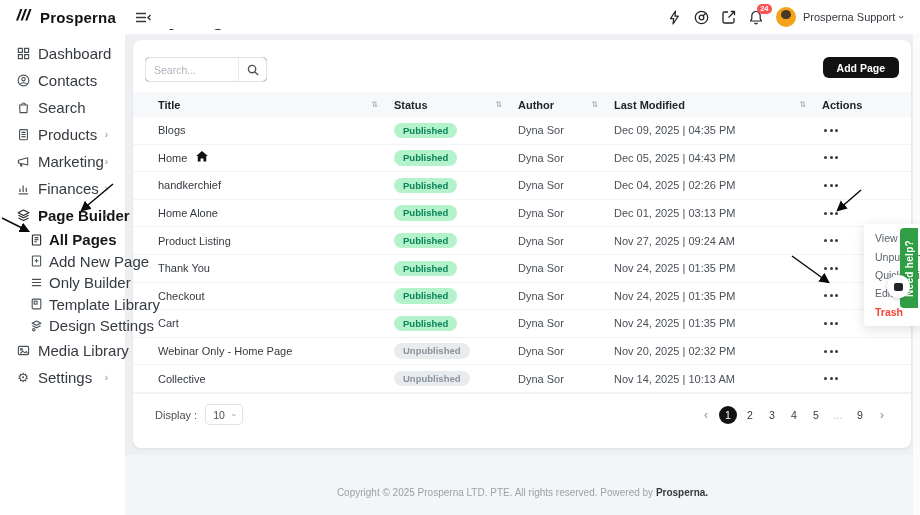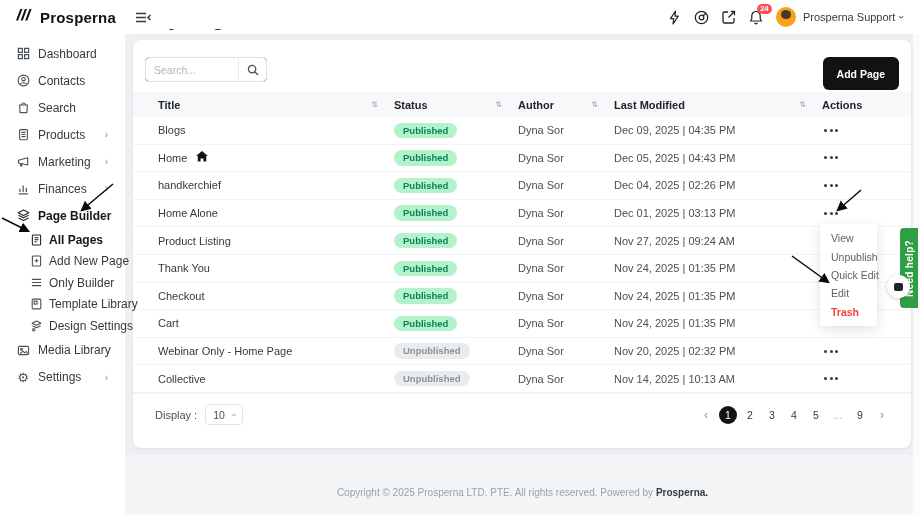--- a/index.html
+++ b/index.html
@@ -25,21 +25,21 @@
 
   
   .page-title-clipped { position:absolute; left:151px; top:7px; font-size:21px; font-weight:700;
     color:#212529; z-index:21; clip-path:inset(22px 0 -3px 0); }
 
   
   .sidebar { position:absolute; left:0; top:34px; width:125px; height:481px; background:#fff; z-index:10; }
   .nav-list { list-style:none; padding-top:6px; }
   .nav-item { display:flex; align-items:center; height:27px; padding-left:16px; cursor:pointer; position:relative; }
   .nav-item .ic { width:14px; display:flex; justify-content:center; color:#495057; margin-right:8px; flex:none; }
-  .nav-label { font-size:12px; color:#343a40; white-space:nowrap; }
+  .nav-label { font-size:15px; color:#343a40; white-space:nowrap; }
   .nav-item.active .nav-label { font-weight:700; color:#141619; }
   .nav-chev { position:absolute; right:17px; font-size:10px; color:#868e96; }
   .nav-chev.down { transform:rotate(90deg); }
   .subnav { list-style:none; }
   .subnav .nav-item { height:21.5px; padding-left:30px; }
   .subnav .ic { width:12px; margin-right:7px; }
   .gear-glyph { font-size:13px; line-height:1; }
 
   
   .main-bg { position:absolute; left:125px; top:34px; width:795px; height:481px; background:#edeff2; }
@@ -51,21 +51,21 @@
   
   .card { position:absolute; left:133px; top:40px; width:778px; height:408px; background:#fff;
     border-radius:8px; box-shadow:0 1px 3px rgba(30,40,60,.07); z-index:5; }
   .toolbar { display:flex; align-items:flex-start; margin:17px 12px 10px 12px; height:25px; }
   .search-wrap { display:flex; width:122px; height:25px; border:1px solid #dee2e6; border-radius:4px; overflow:hidden; background:#000000; }
   .search-input { flex:1; border:none; outline:none; padding:0 8px; font-size:10.5px; color:#495057; min-width:0; }
   .search-input::placeholder { color:#adb5bd; }
   .search-btn { width:28px; border:none; border-left:1px solid #e9ecef; background:#fff; cursor:pointer;
     display:flex; align-items:center; justify-content:center; color:#495057; }
   .add-page-btn { margin-left:auto; background:#101213; color:#fff; font-size:10.5px; font-weight:600;
-    border:none; border-radius:6px; padding:0 14px; height:33px; cursor:pointer; }
+    border:none; border-radius:6px; padding:0 14px; height:21px; cursor:pointer; }
 
   
   .grid-row { display:grid; grid-template-columns:236px 124px 96px 208px 1fr; align-items:center;
     padding-left:25px; padding-right:12px; }
   .thead { height:25px; background:#f7f8fa; }
   .th { display:flex; align-items:center; font-size:11px; font-weight:700; color:#212529; padding-right:16px; }
   .sort { margin-left:auto; color:#adb5bd; font-size:8px; cursor:pointer; }
   .sort::before { content:"⇅"; }
   .tr { height:27.6px; border-bottom:1px solid #f1f3f5; }
   .tr:last-of-type { border-bottom:none; }
@@ -85,21 +85,21 @@
     height:21px; padding:0 7px; font-size:10.5px; color:#495057; background:#fff; cursor:pointer; }
   .page-size .chev { font-size:9px; color:#868e96; transform:rotate(90deg); }
   .pagination { margin-left:auto; display:flex; align-items:center; gap:4px; }
   .pg { min-width:18px; height:18px; display:flex; align-items:center; justify-content:center;
     background:none; border:none; font-size:10.5px; color:#343a40; cursor:pointer; border-radius:50%; padding:0 2px; }
   .pg.nav { color:#868e96; font-size:12px; }
   .pg.current { background:#101213; color:#fff; width:18px; }
   .pg.ellipsis { color:#adb5bd; cursor:default; }
 
   
-  .action-menu { position:absolute; left:820px; top:224px; width:57px; background:#fff; border-radius:3px;
+  .action-menu { position:absolute; left:864px; top:224px; width:57px; background:#fff; border-radius:3px;
     box-shadow:0 3px 12px rgba(20,30,40,.14); padding:5px 0; z-index:30; }
   .action-item { display:block; width:100%; text-align:left; background:none; border:none; cursor:pointer;
     font-size:10.5px; color:#5a636b; padding:3.2px 11px; white-space:nowrap; }
   .action-item.danger { color:#f44336; font-weight:600; }
 
   
   .help-tab { position:absolute; right:2px; top:228px; width:18px; height:80px; background:#2f9e44;
     border-radius:4px 0 0 4px; z-index:40; display:flex; align-items:center; justify-content:center; cursor:pointer; }
   .help-tab span { writing-mode:vertical-rl; transform:rotate(180deg); color:#fff; font-size:10px; font-weight:700; letter-spacing:.3px; }
   .help-bubble { position:absolute; right:10px; top:275px; width:23px; height:23px; background:#fff; border-radius:50%;

